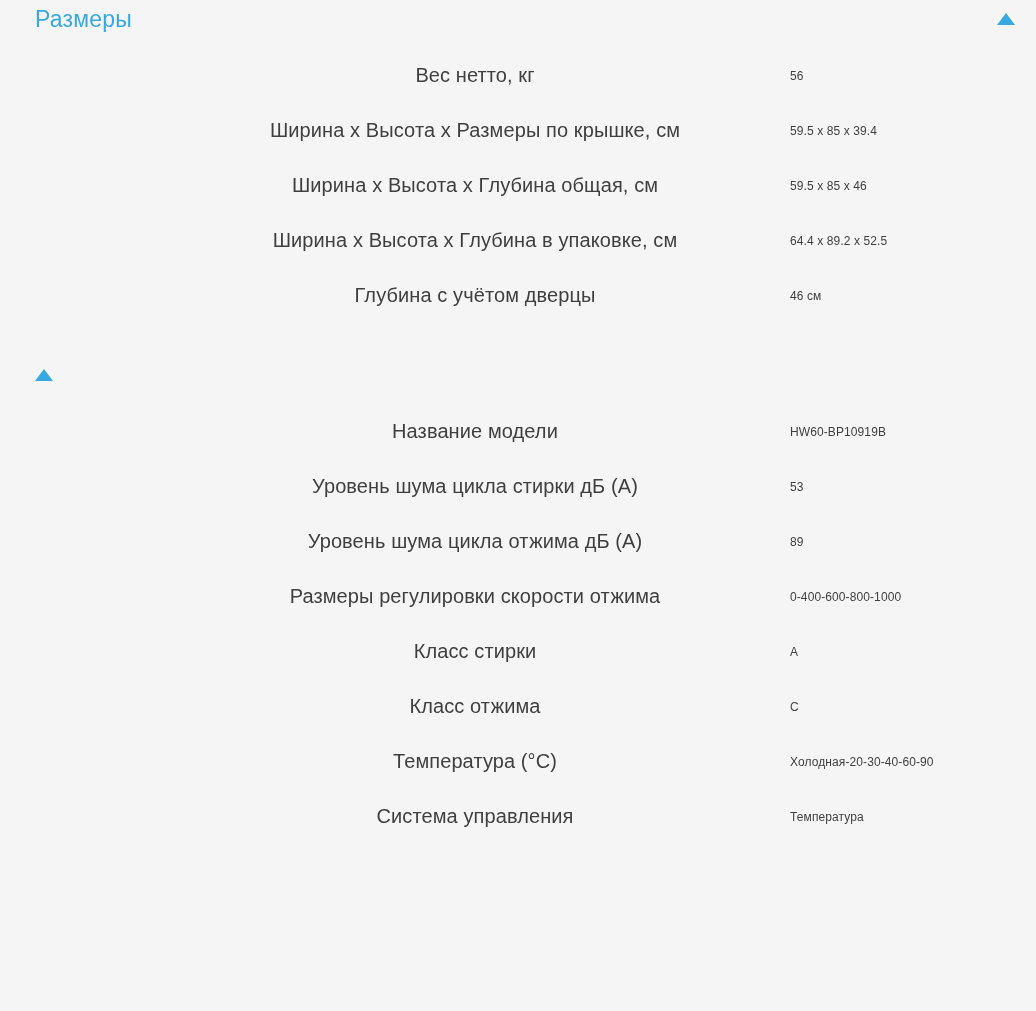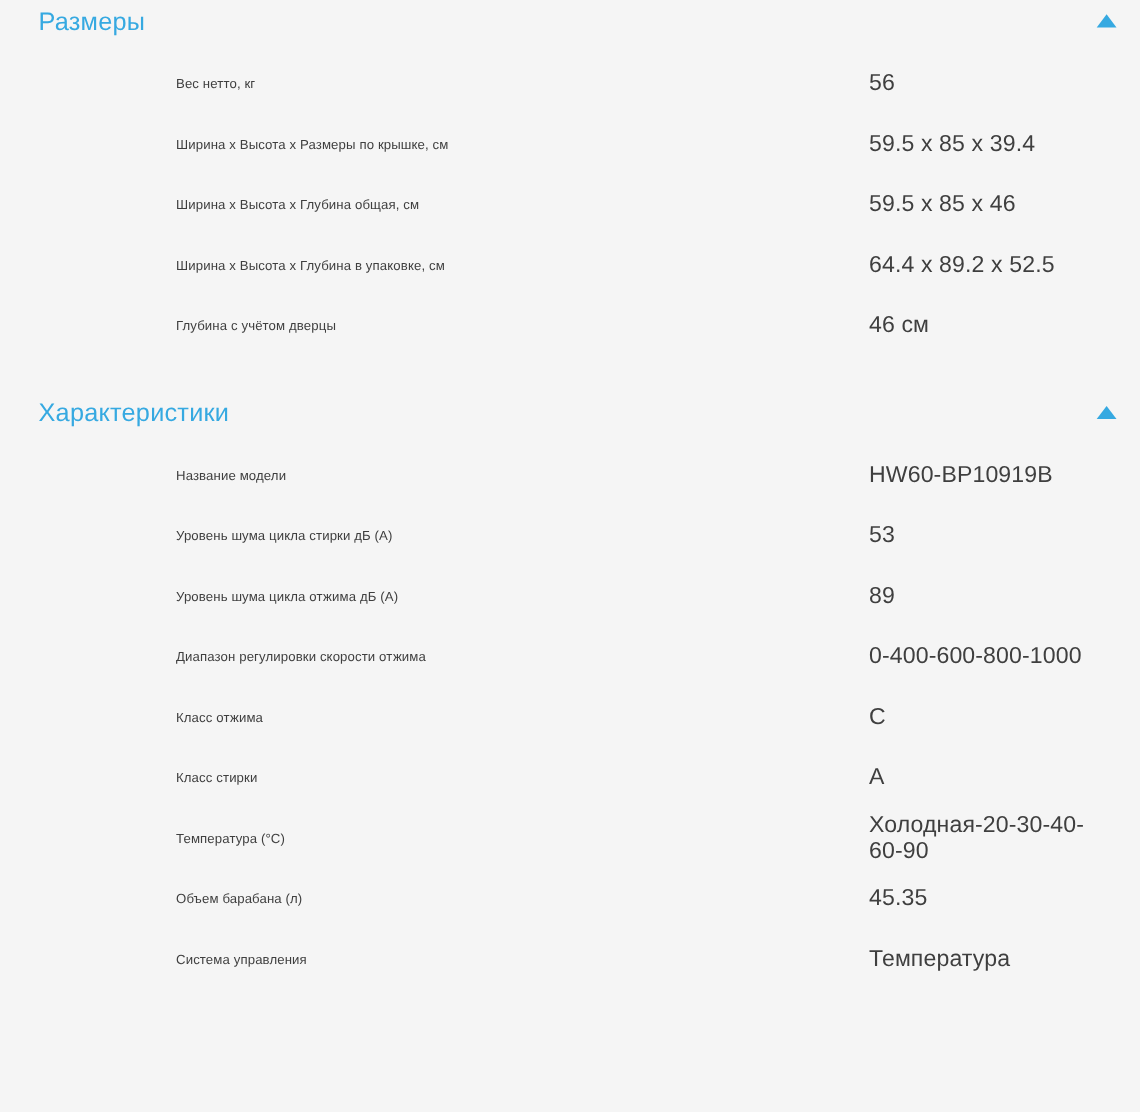--- a/index.html
+++ b/index.html
@@ -10,20 +10,21 @@
   body {
     width: 1036px;
     height: 1011px;
     background: #f5f5f5;
     font-family: "Liberation Sans", sans-serif;
     color: #3f3f3f;
     overflow: hidden;
   }
   .page {
     padding-top: 4px;
+    text-align: center;
   }
   .section + .section {
     margin-top: 37px;
   }
   .section-header {
     display: flex;
     align-items: center;
     justify-content: space-between;
     padding: 0 21px 0 35px;
     height: 30px;
@@ -49,27 +50,27 @@
   .row {
     display: flex;
     align-items: center;
     height: 55px;
     padding-left: 160px;
     padding-right: 30px;
   }
   .row-label {
     width: 630px;
     flex: 0 0 630px;
-    font-size: 12px;
+    font-size: 20px;
     font-weight: 400;
     letter-spacing: 0.1px;
     color: #3f3f3f;
   }
   .row-value {
-    font-size: 21px;
+    font-size: 12px;
     font-weight: 400;
     letter-spacing: 0.1px;
     color: #3f3f3f;
   }
 </style>
 </head>
 <body>
 
 <div class="page">
 
@@ -97,55 +98,50 @@
       </div>
       <div class="row">
         <div class="row-label">Глубина с учётом дверцы</div>
         <div class="row-value">46 см</div>
       </div>
     </div>
   </section>
 
   <section class="section">
     <div class="section-header">
-      <h2 class="section-title">Характеристики</h2>
       <span class="triangle-up"></span>
     </div>
     <div class="rows">
       <div class="row">
         <div class="row-label">Название модели</div>
         <div class="row-value">HW60-BP10919B</div>
       </div>
       <div class="row">
         <div class="row-label">Уровень шума цикла стирки дБ (А)</div>
         <div class="row-value">53</div>
       </div>
       <div class="row">
         <div class="row-label">Уровень шума цикла отжима дБ (А)</div>
         <div class="row-value">89</div>
       </div>
       <div class="row">
-        <div class="row-label">Диапазон регулировки скорости отжима</div>
+        <div class="row-label">Размеры регулировки скорости отжима</div>
         <div class="row-value">0-400-600-800-1000</div>
+      </div>
+      <div class="row">
+        <div class="row-label">Класс стирки</div>
+        <div class="row-value">A</div>
       </div>
       <div class="row">
         <div class="row-label">Класс отжима</div>
         <div class="row-value">C</div>
       </div>
       <div class="row">
-        <div class="row-label">Класс стирки</div>
-        <div class="row-value">A</div>
-      </div>
-      <div class="row">
         <div class="row-label">Температура (°C)</div>
         <div class="row-value">Холодная-20-30-40-60-90</div>
-      </div>
-      <div class="row">
-        <div class="row-label">Объем барабана (л)</div>
-        <div class="row-value">45.35</div>
       </div>
       <div class="row">
         <div class="row-label">Система управления</div>
         <div class="row-value">Температура</div>
       </div>
     </div>
   </section>
 
 </div>
 

